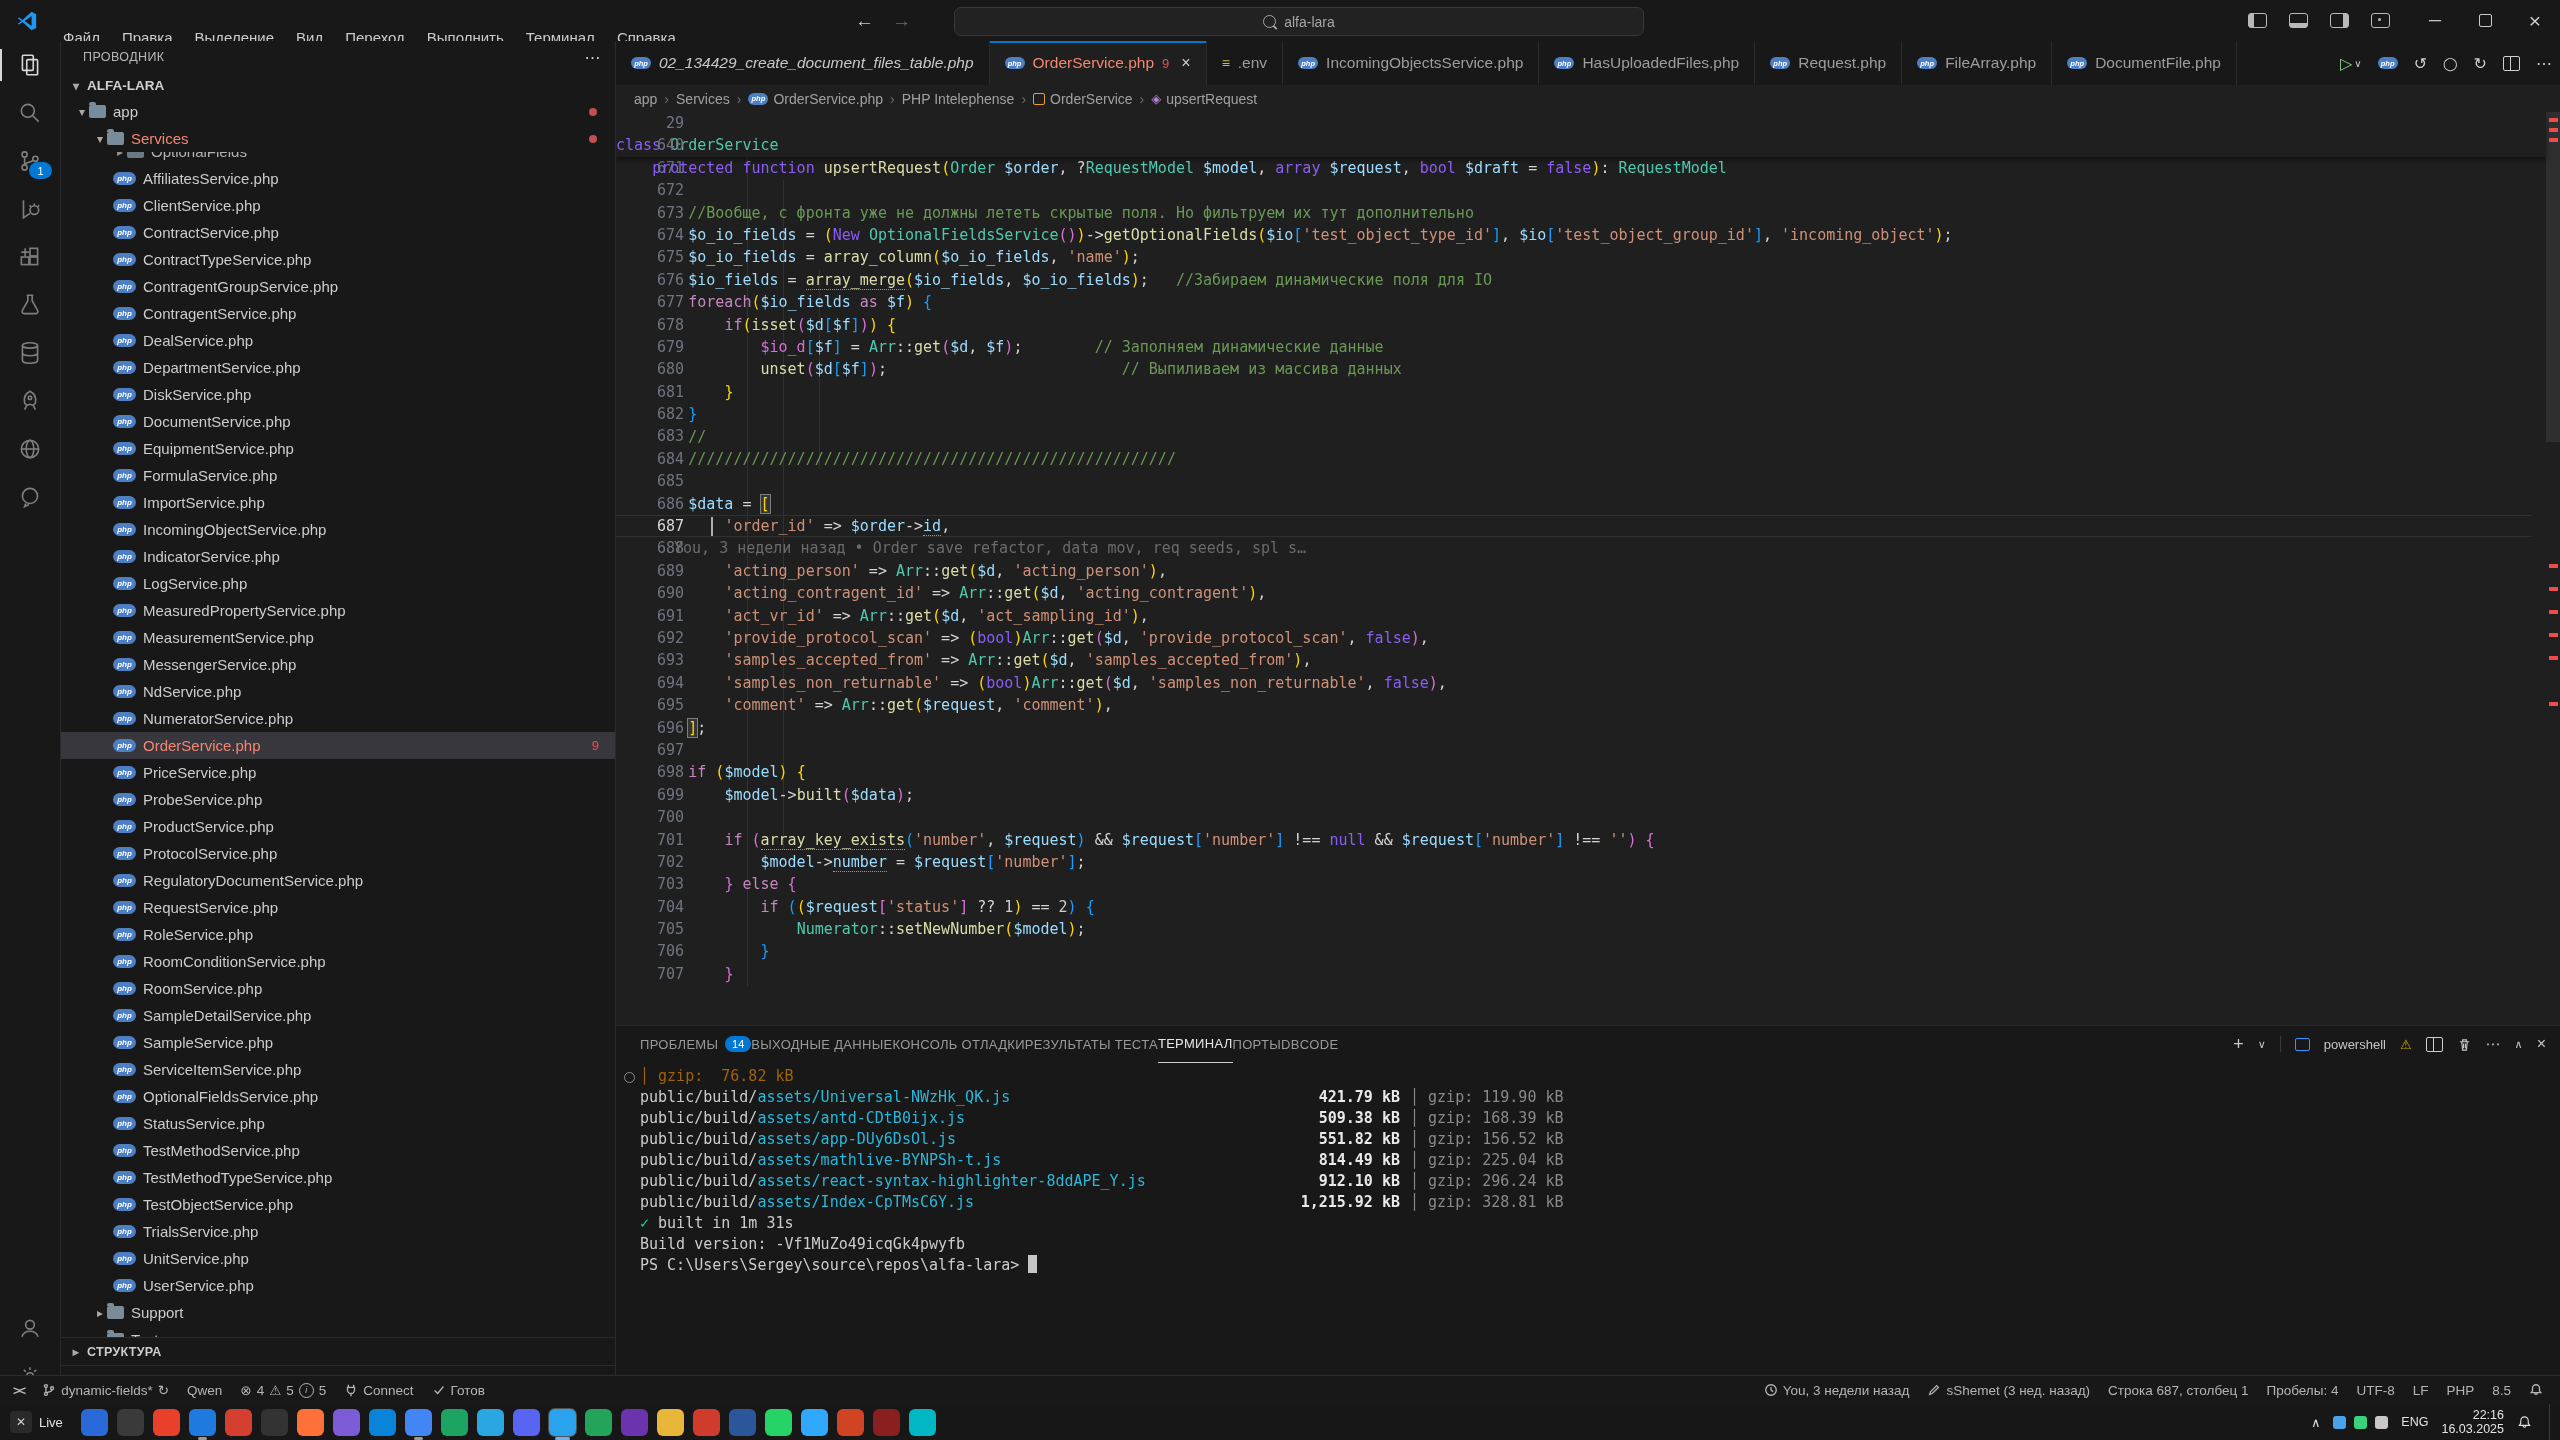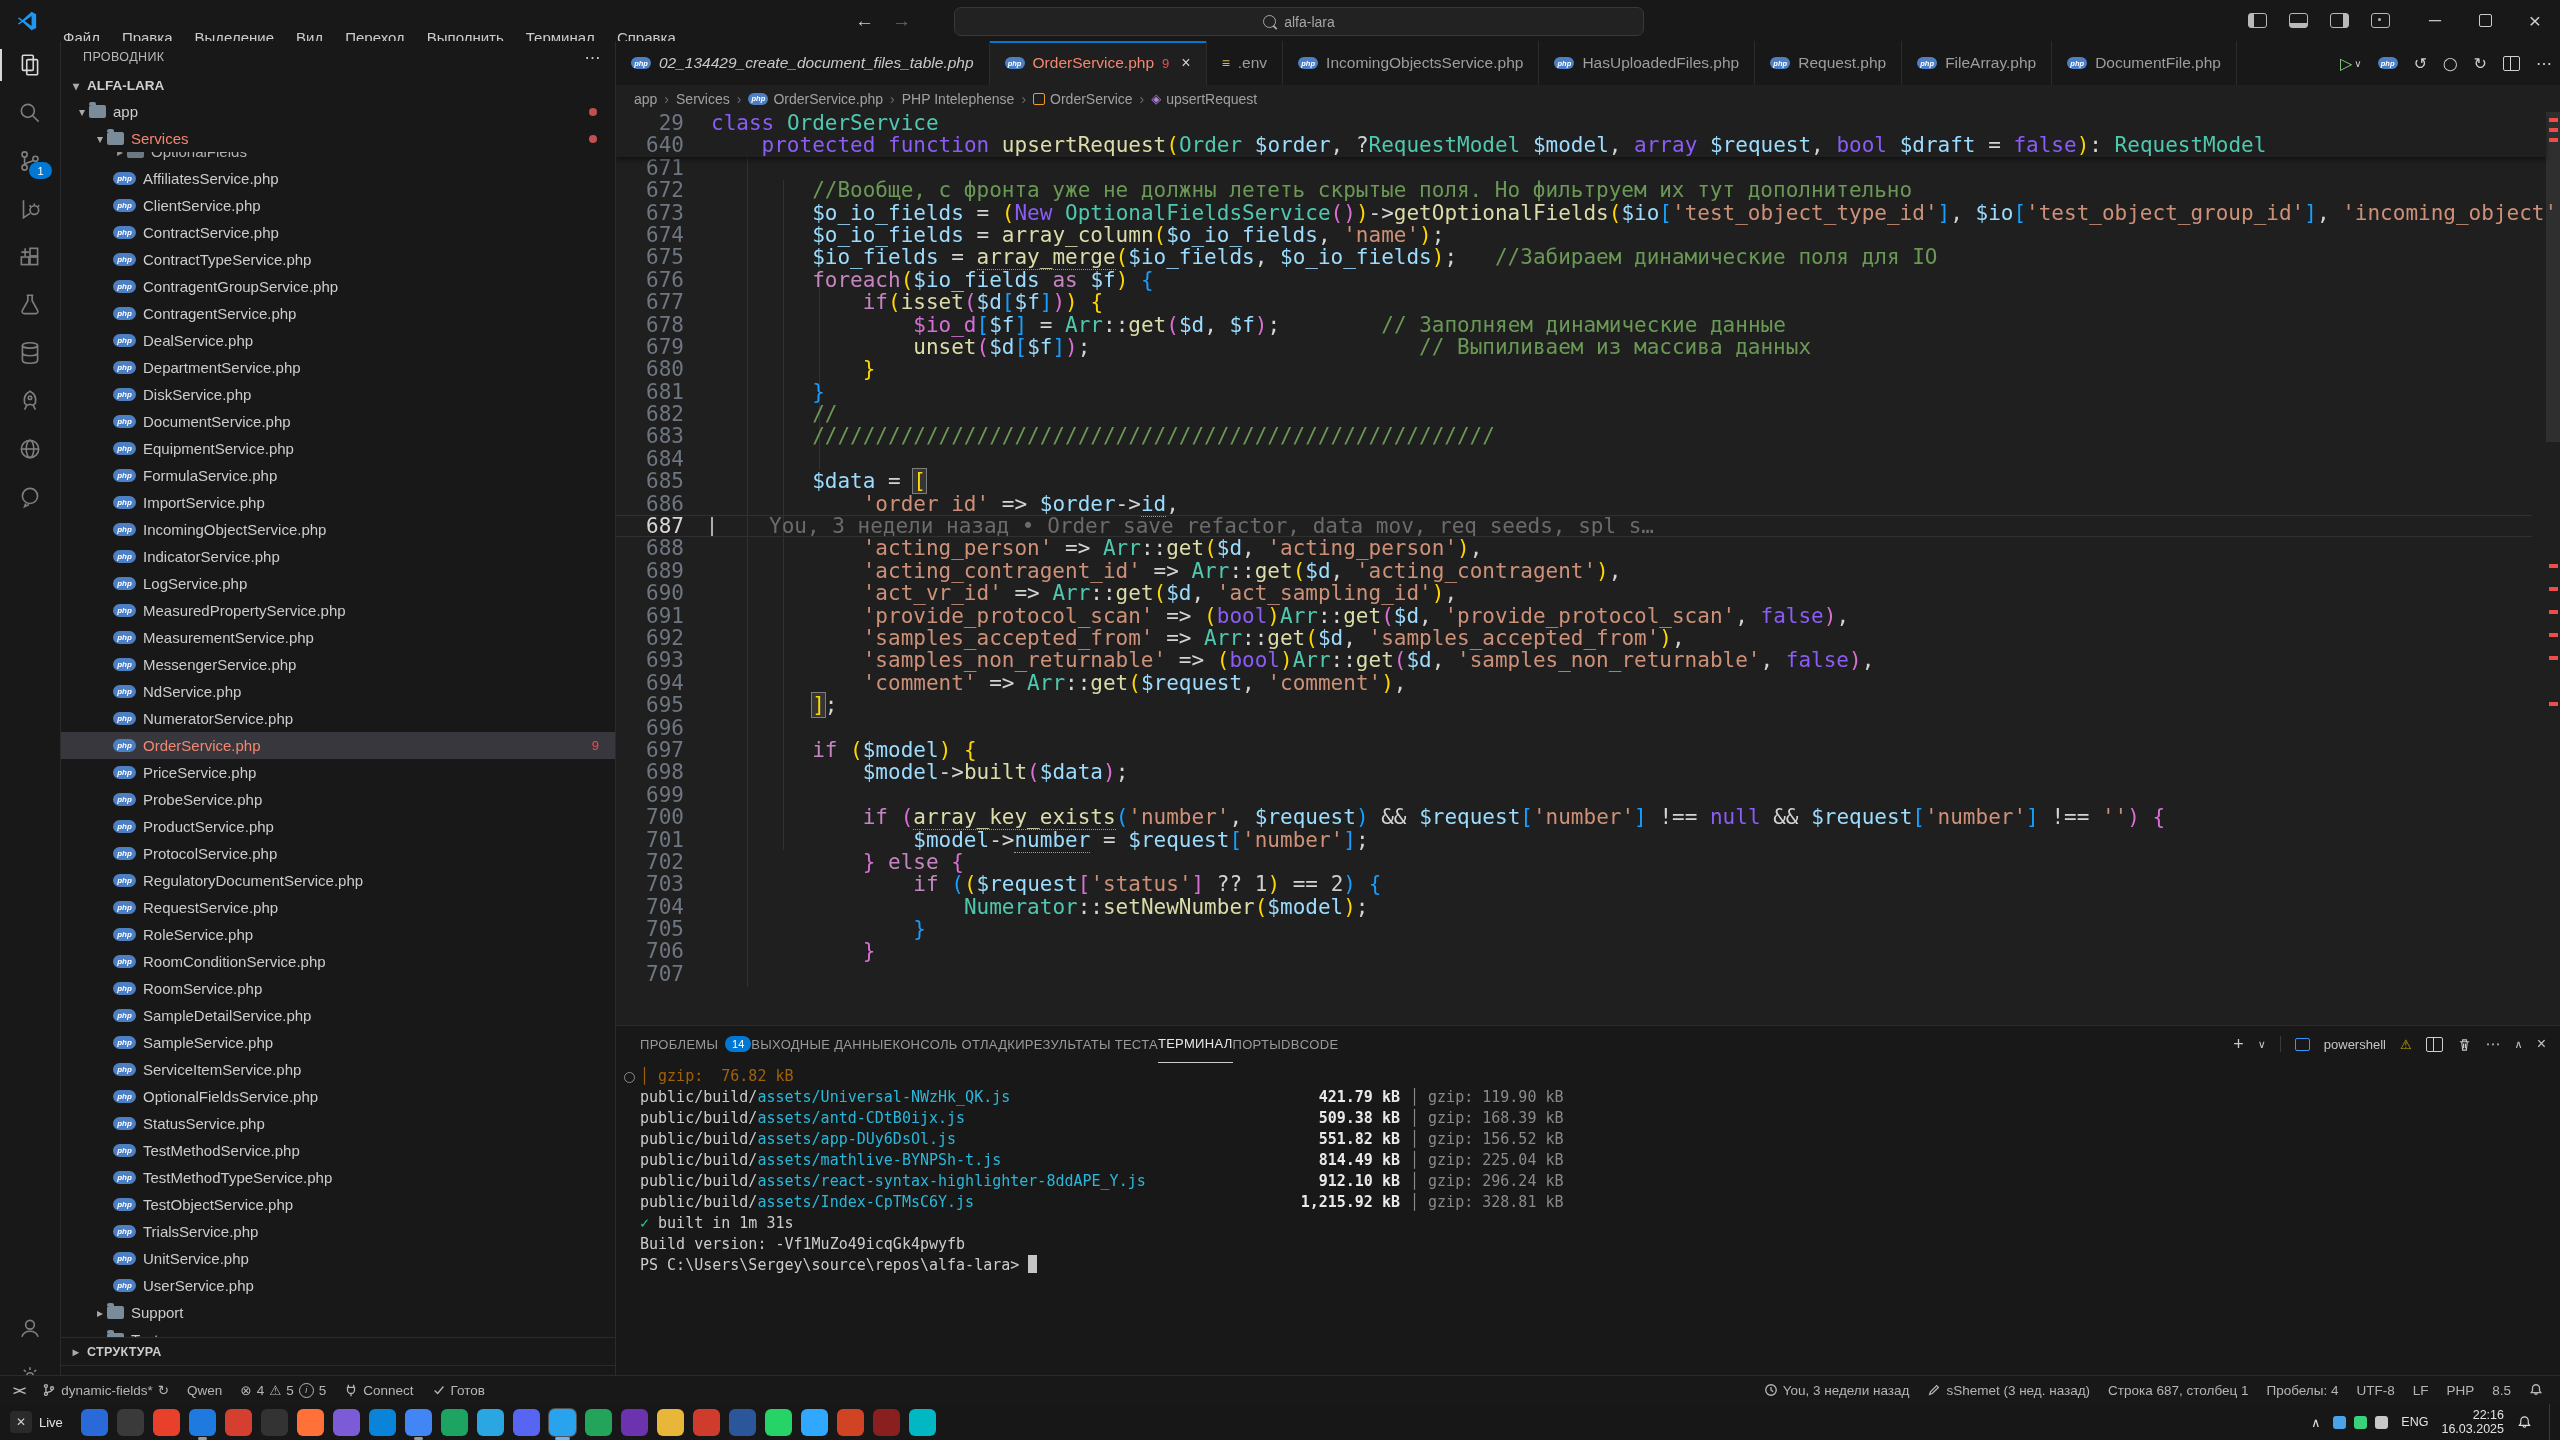--- a/index.html
+++ b/index.html
@@ -76,21 +76,21 @@
   .split-ico{width:15px;height:13px;border:1.4px solid #cfcfcf;border-radius:2px;position:relative;}
   .split-ico::before{content:"";position:absolute;left:6px;top:0;bottom:0;width:1.4px;background:#cfcfcf;}
 
   #breadcrumb{height:27px;display:flex;align-items:center;font-size:14px;color:#a0a0a0;padding-left:18px;gap:7px;flex:none;background:#1f1f1f;}
   .bc-sep{color:#6e6e6e;}
   .bc-ico-class{width:10px;height:10px;border:1.6px solid #ee9d28;border-radius:2px;display:inline-block;}
   .bc-ico-method{color:#b180d7;font-size:13px;}
   .php-ico.sm{width:20px;height:12px;font-size:7.5px;margin:0;}
 
   #editor{position:relative;flex:1;overflow:hidden;background:#1f1f1f;}
-  .crow{height:22.4px;display:flex;white-space:pre;font-family:"DejaVu Sans Mono",monospace;font-size:21px;line-height:22.4px;position:relative;}
+  .crow{height:22.4px;display:flex;white-space:pre;font-family:"DejaVu Sans Mono",monospace;font-size:15px;line-height:22.4px;position:relative;flex-direction:column;}
   .crow .ln{width:95px;flex:none;text-align:right;padding-right:27px;color:#6e7681;box-sizing:border-box;}
   .crow.cur .ln{color:#d7d7d7;}
   .crow.cur .hl{position:absolute;left:0;right:14px;top:0;bottom:0;border-top:1px solid #303031;border-bottom:1px solid #303031;}
   .cursor-caret{position:absolute;left:95px;top:2px;width:2px;height:19px;background:#aeafad;}
   .blame{color:#6b6b6b;margin-left:58px;}
   #sticky{position:absolute;left:0;top:0;right:14px;background:#1f1f1f;box-shadow:0 3px 5px rgba(0,0,0,.45);z-index:3;}
   .guide{position:absolute;width:1px;background:#313131;z-index:0;}
   .tk-k{color:#C586C0;} .tk-t{color:#8b5cf6;} .tk-c{color:#4EC9B0;} .tk-f{color:#DCDCAA;}
   .tk-v{color:#9CDCFE;} .tk-vp{color:#D670D6;} .tk-s{color:#CE9178;} .tk-cm{color:#6A9955;}
   .tk-p{color:#D4D4D4;} .tk-by{color:#FFD700;} .tk-bp{color:#DA70D6;} .tk-bb{color:#179FFF;}

